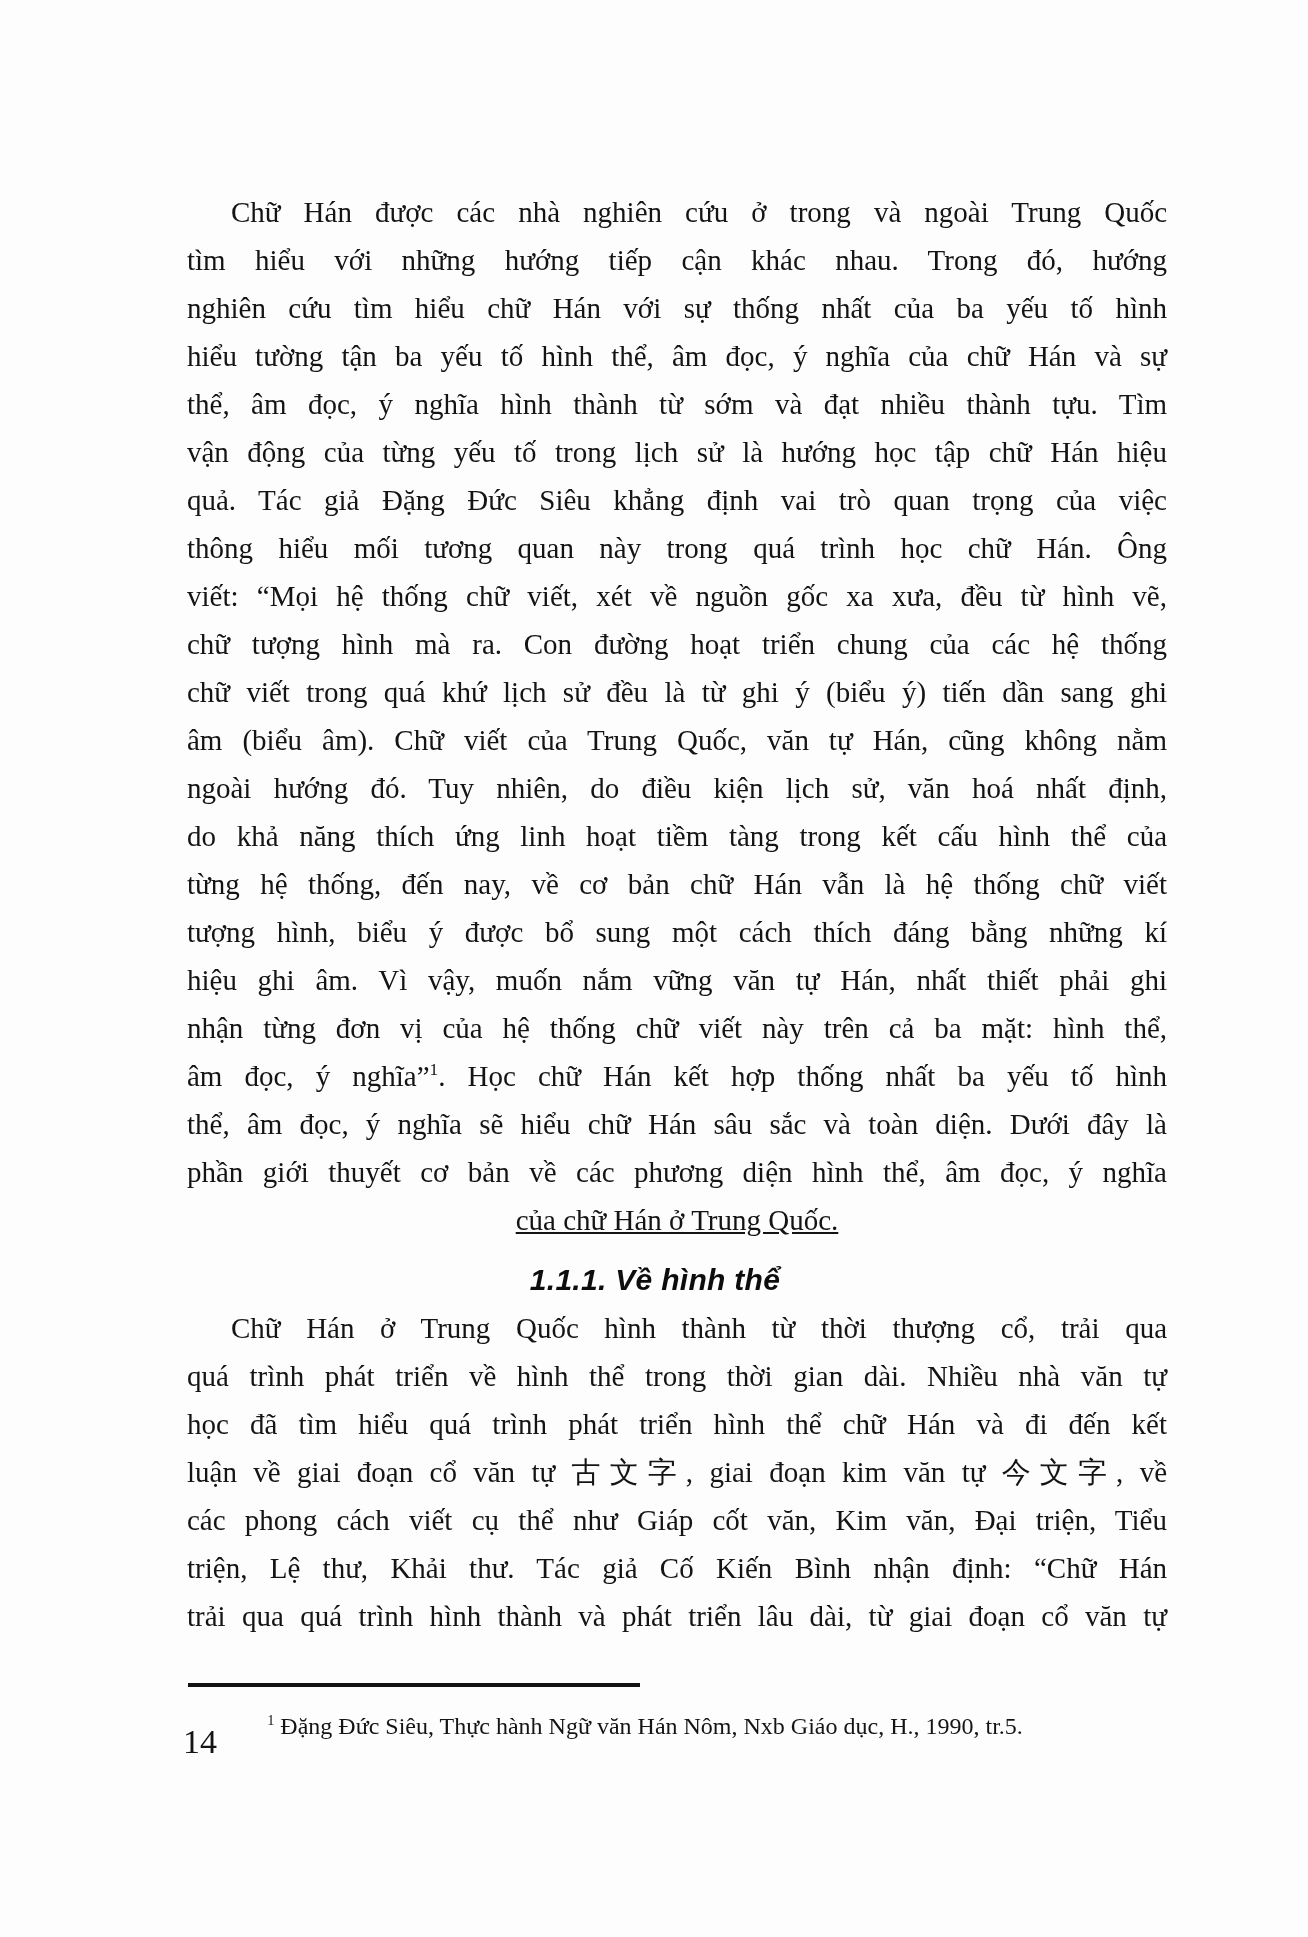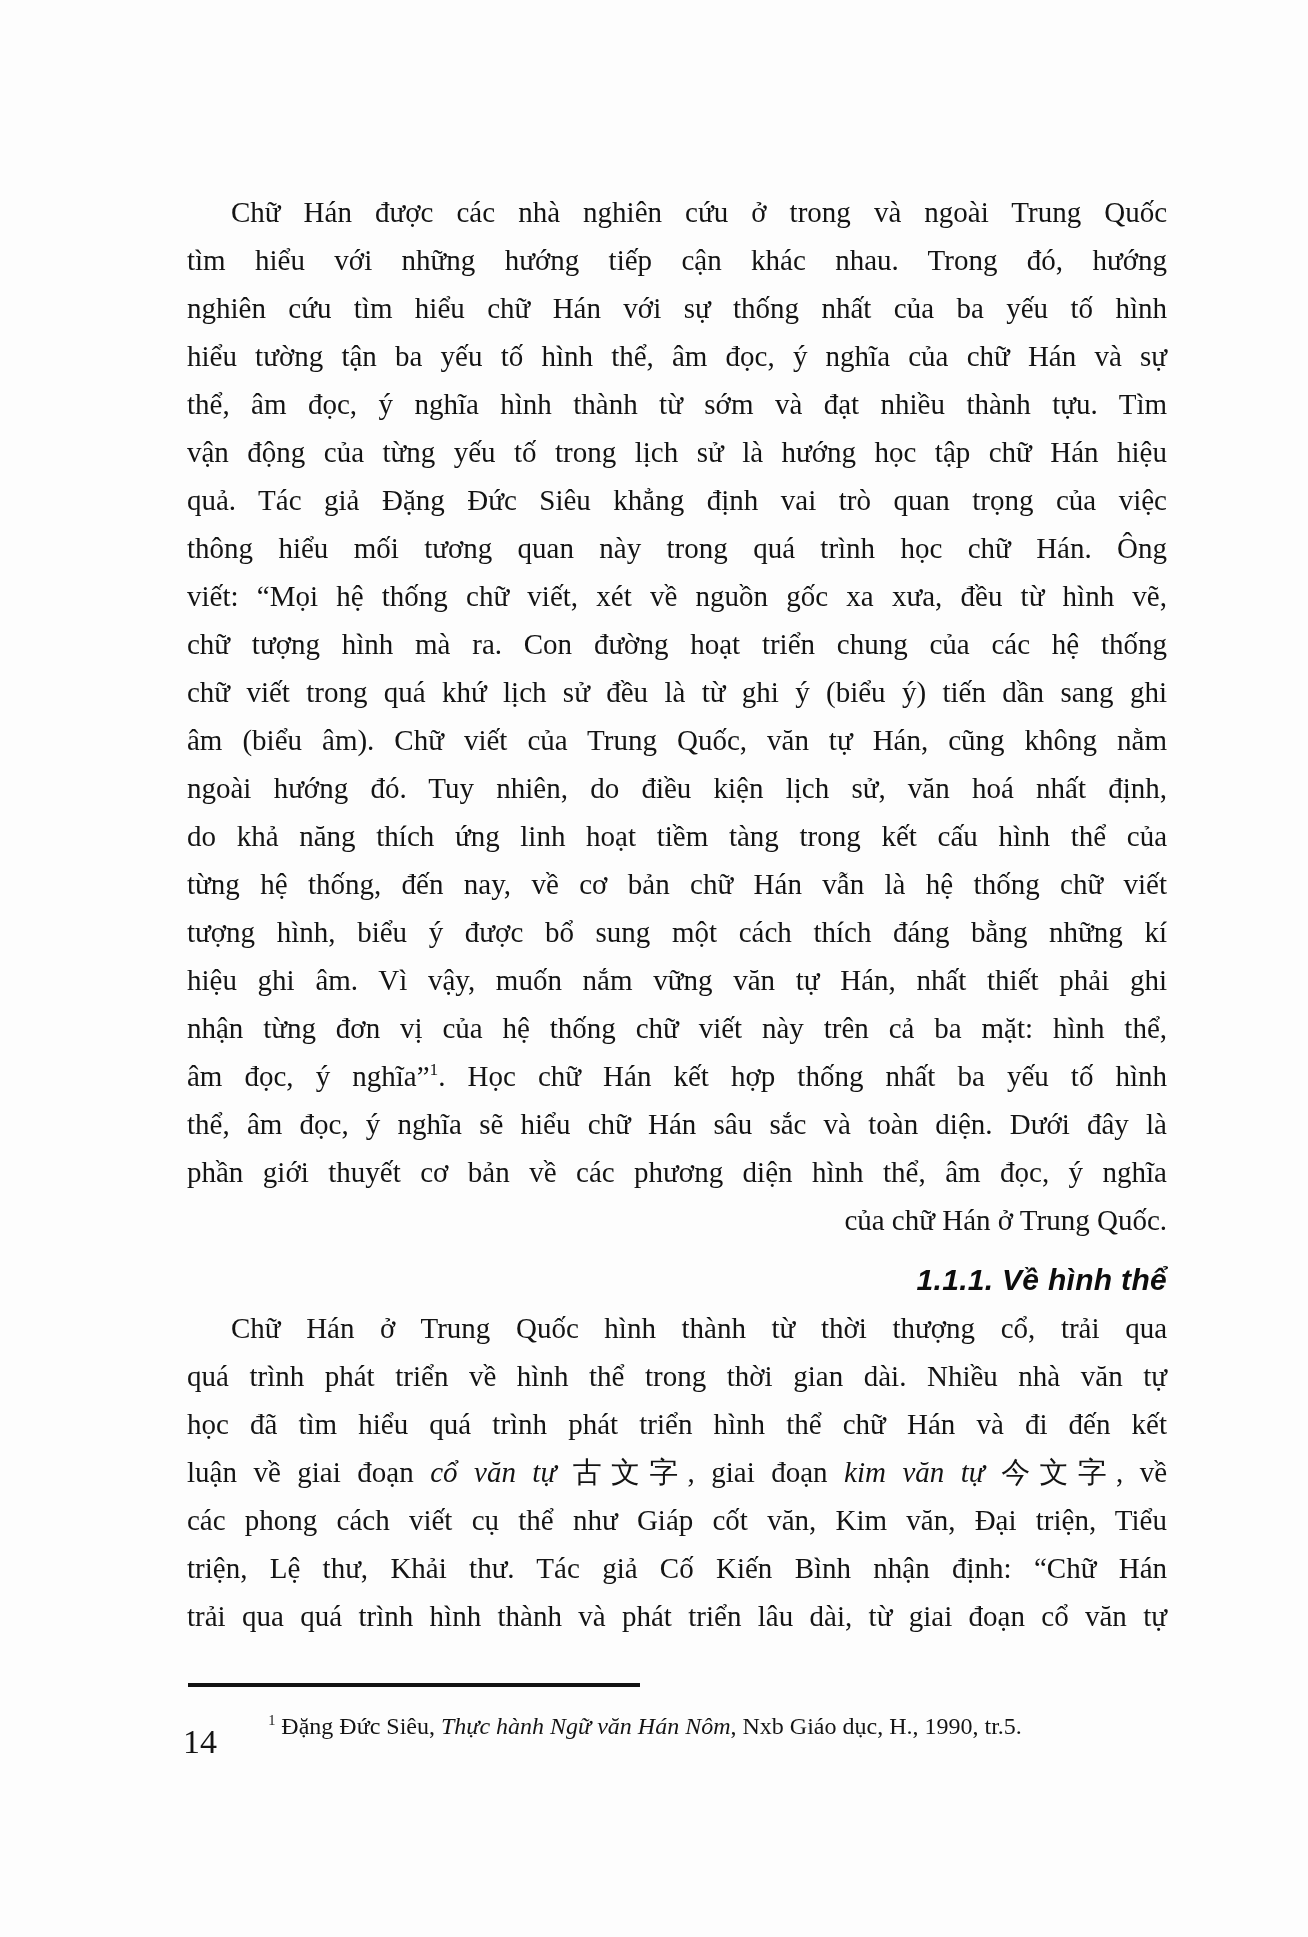--- a/index.html
+++ b/index.html
@@ -18,35 +18,35 @@
     left: 143px; top: 188px; width: 1024px;
     font-size: 29px;
     line-height: 48px;
   }
   .line {
     text-align: justify;
     text-align-last: justify;
     margin-left: 44px;
   }
   .line.indent { text-indent: 44px; }
-  .line.no-justify { text-align: right; text-align-last: auto; }
+  .line.no-justify { text-align: center; text-align-last: auto; text-decoration: underline; }
 
-  .it  { font-style: italic; }
+  .it  { }
   .sup { vertical-align: super; font-size: 0.6em; line-height: 0; }
 
   .heading {
     font-family: "Liberation Sans", "DejaVu Sans", sans-serif;
     font-weight: 700;
     font-style: italic;
     font-size: 30px;
     line-height: 48px;
     margin-top: 12px;
     letter-spacing: 0.3px;
     color: #0d0d0d;
-    text-align: right;
+    text-align: center;
   }
 
   .footnote-rule {
     position: absolute;
     left: 188px; top: 1683px;
     width: 452px; height: 4px;
     background: #131313;
   }
   .footnote {
     position: absolute;

